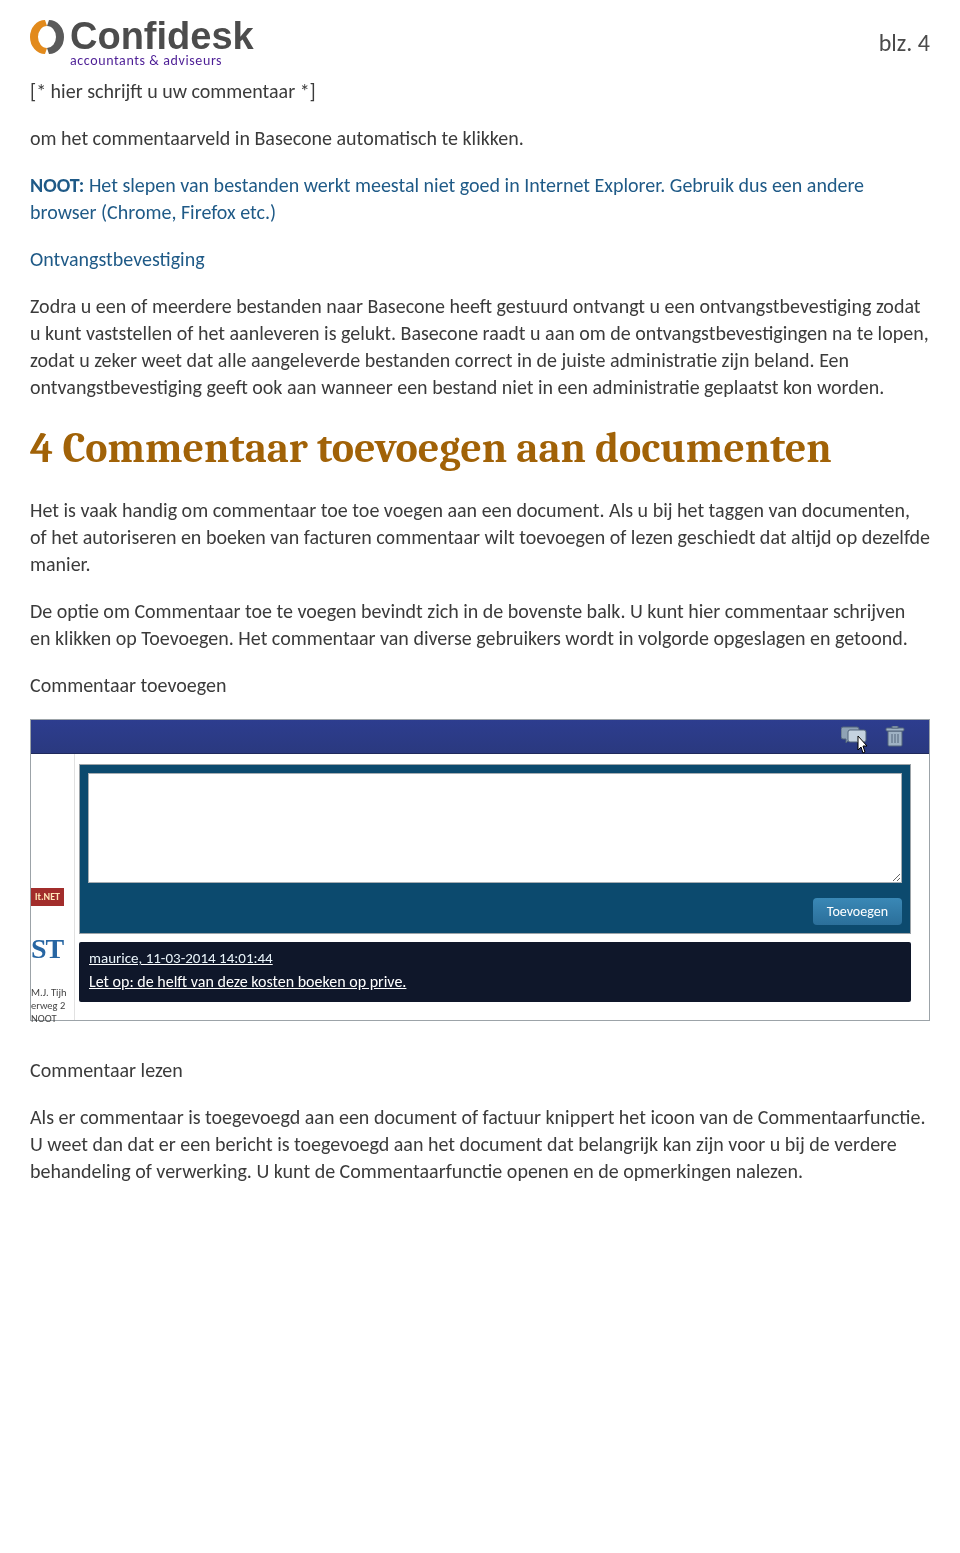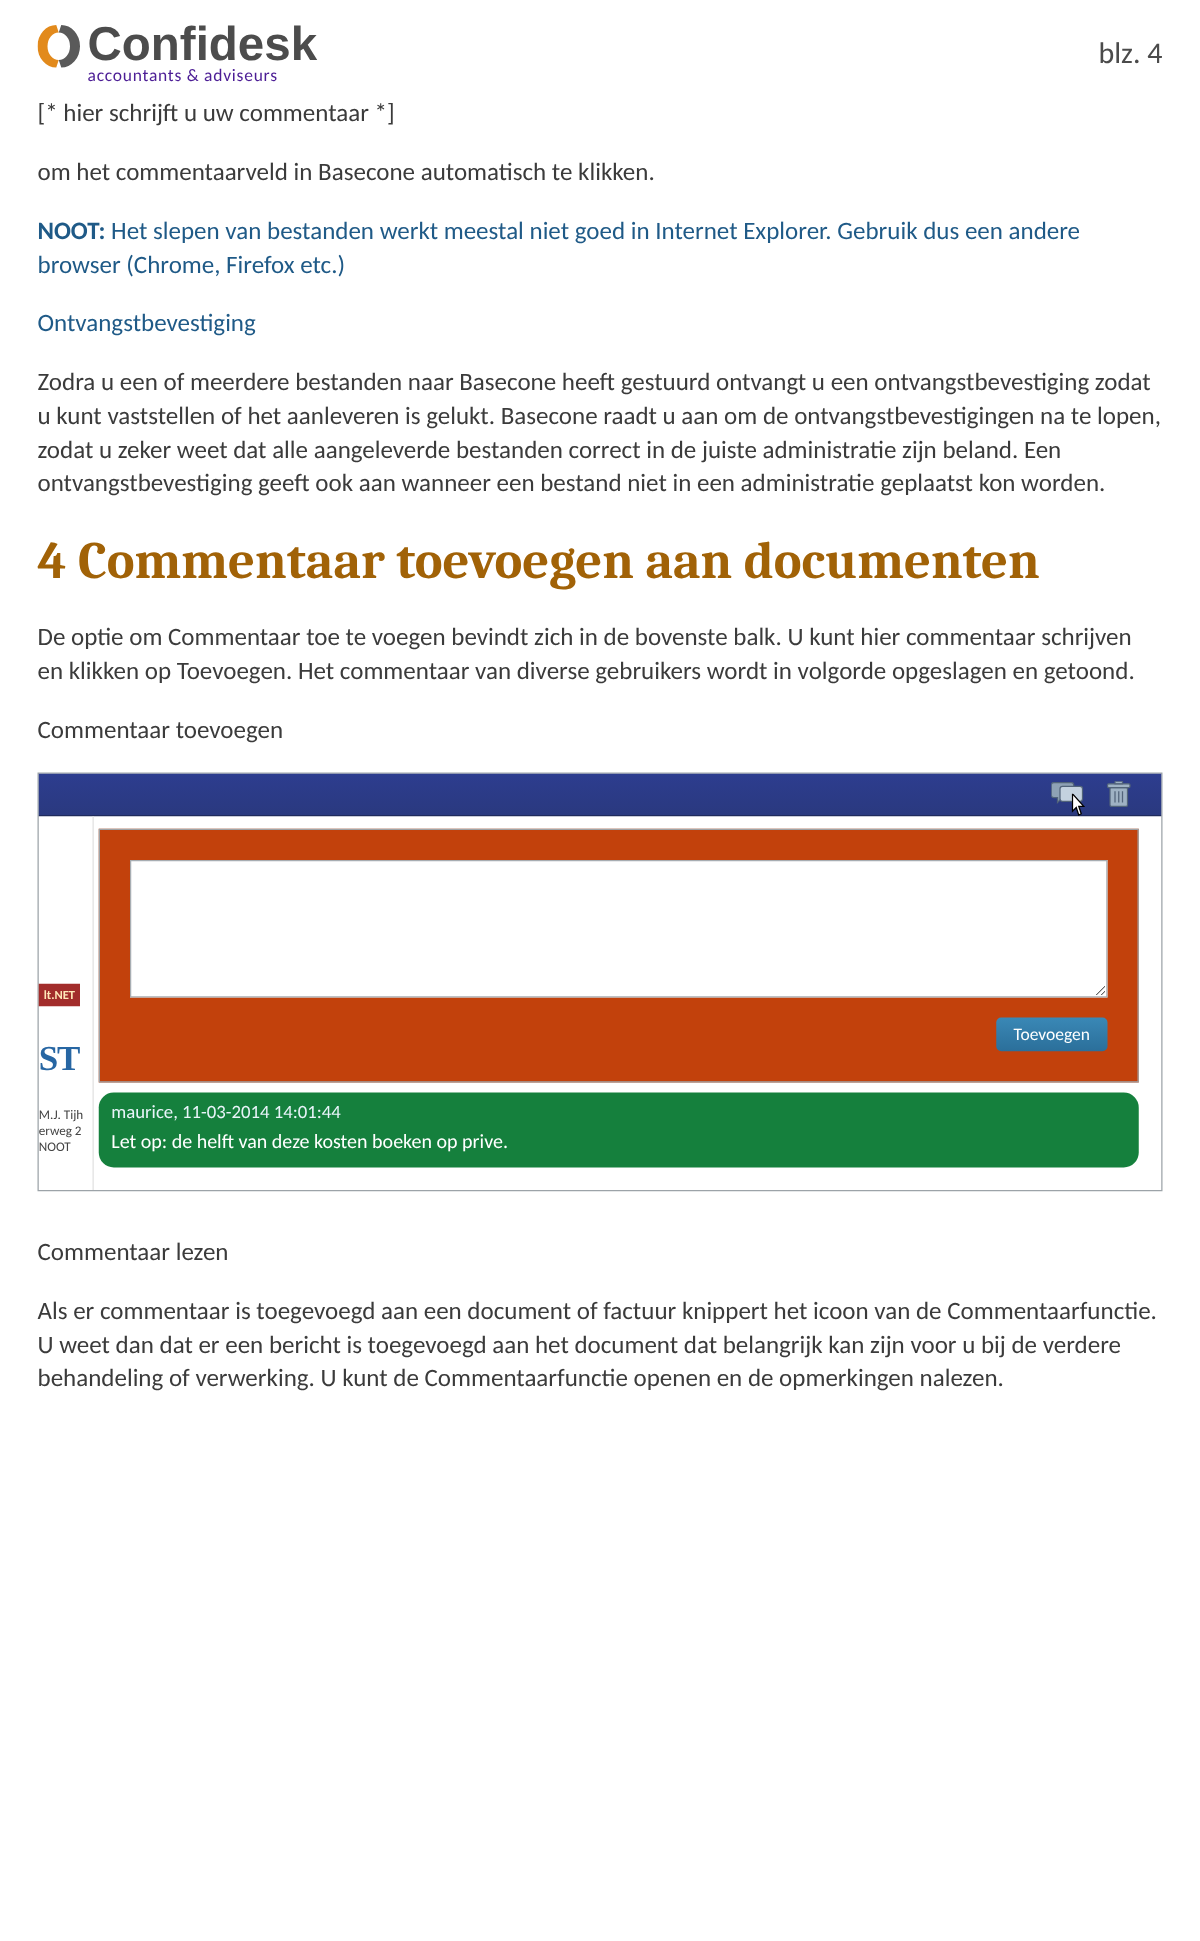--- a/index.html
+++ b/index.html
@@ -81,22 +81,22 @@
     font-family: Georgia, serif; color: #2766a3; font-size: 28px; font-weight: 700;
     margin-top: 24px; letter-spacing: -1px;
   }
   .strip-addr {
     font-size: 10.5px; color: #444; line-height: 1.25; margin-top: 18px;
   }
 
   .comment-area {
     width: 100%;
     border: 1px solid #9ca3a8;
-    padding: 24px;
-    background: #c2410c;
+    padding: 8px;
+    background: #0c4a6e;
     margin-bottom: 8px;
   }
   .comment-area .ta {
     width: 100%;
     height: 110px;
     border: 1px solid #a7adb2;
     resize: both;
     background: #ffffff;
     padding: 6px;
     font-family: inherit;
@@ -108,25 +108,26 @@
     color: #fff;
     border: none;
     border-radius: 4px;
     padding: 5px 14px;
     font-size: 14px;
     font-family: inherit;
     cursor: pointer;
   }
 
   .comment-display {
-    background: #15803d;
+    background: #0f172a;
     color: #ffffff;
-    border-radius: 12px;
+    border-radius: 2px;
     padding: 6px 10px 10px 10px;
     font-size: 15px;
+    text-decoration: underline;
   }
   .comment-display .meta {
     font-size: 15px; color: #e9f4fa;
   }
   .comment-display .txt {
     font-size: 16px; margin-top: 2px;
   }
 </style>
 </head>
 <body>
@@ -153,20 +154,21 @@
   <p class="note-blue">
     <span class="note-bold">NOOT:</span><span> Het slepen van bestanden werkt meestal niet goed in Internet Explorer. Gebruik dus een andere browser (Chrome, Firefox etc.)</span>
   </p>
 
   <p class="note-blue">Ontvangstbevestiging</p>
 
   <p>Zodra u een of meerdere bestanden naar Basecone heeft gestuurd ontvangt u een ontvangstbevestiging zodat u kunt vaststellen of het aanleveren is gelukt. Basecone raadt u aan om de ontvangstbevestigingen na te lopen, zodat u zeker weet dat alle aangeleverde bestanden correct in de juiste administratie zijn beland. Een ontvangstbevestiging geeft ook aan wanneer een bestand niet in een administratie geplaatst kon worden.</p>
 
   <h1 class="sec">4  Commentaar toevoegen aan documenten</h1>
 
+  <p>Het is vaak handig om commentaar toe toe voegen aan een document. Als u bij het taggen van documenten, of het autoriseren en boeken van facturen commentaar wilt toevoegen of lezen geschiedt dat altijd op dezelfde manier.</p>
 
   <p>De optie om Commentaar toe te voegen bevindt zich in de bovenste balk. U kunt hier commentaar schrijven en klikken op Toevoegen. Het commentaar van diverse gebruikers wordt in volgorde opgeslagen en getoond.</p>
 
   <p>Commentaar toevoegen</p>
 
   <div class="shot">
     <div class="shot-bar">
       <span class="chat-icon">
         <svg width="26" height="22" viewBox="0 0 26 22">
           <path d="M2 1h14a2 2 0 0 1 2 2v8a2 2 0 0 1-2 2H9l-4 4v-4H2a2 2 0 0 1-2-2V3a2 2 0 0 1 2-2z" fill="#8fa2b5" stroke="#52647a" stroke-width="1"></path>

